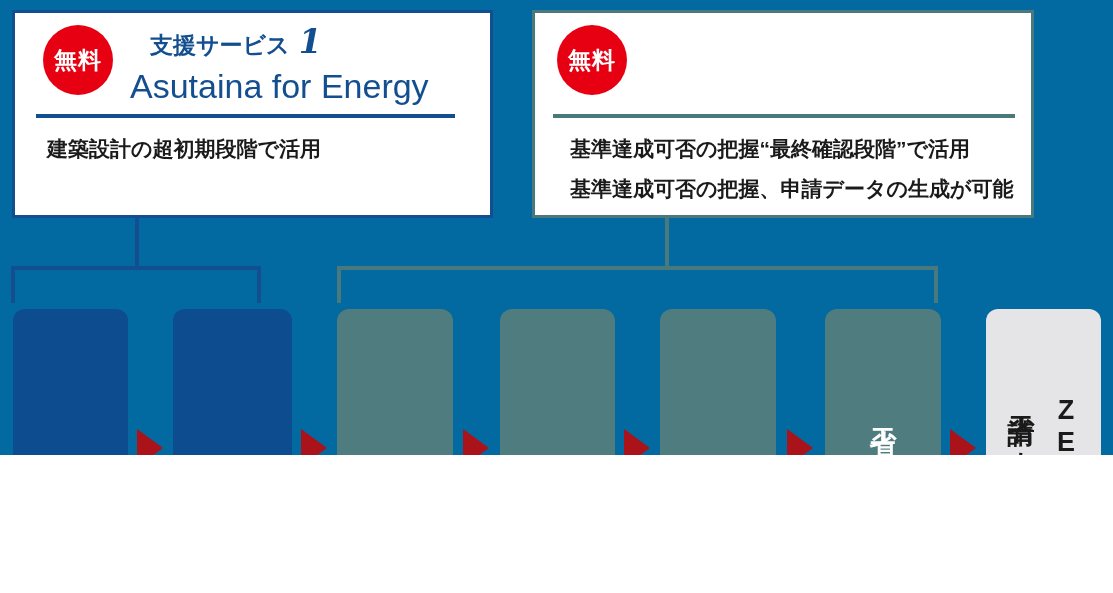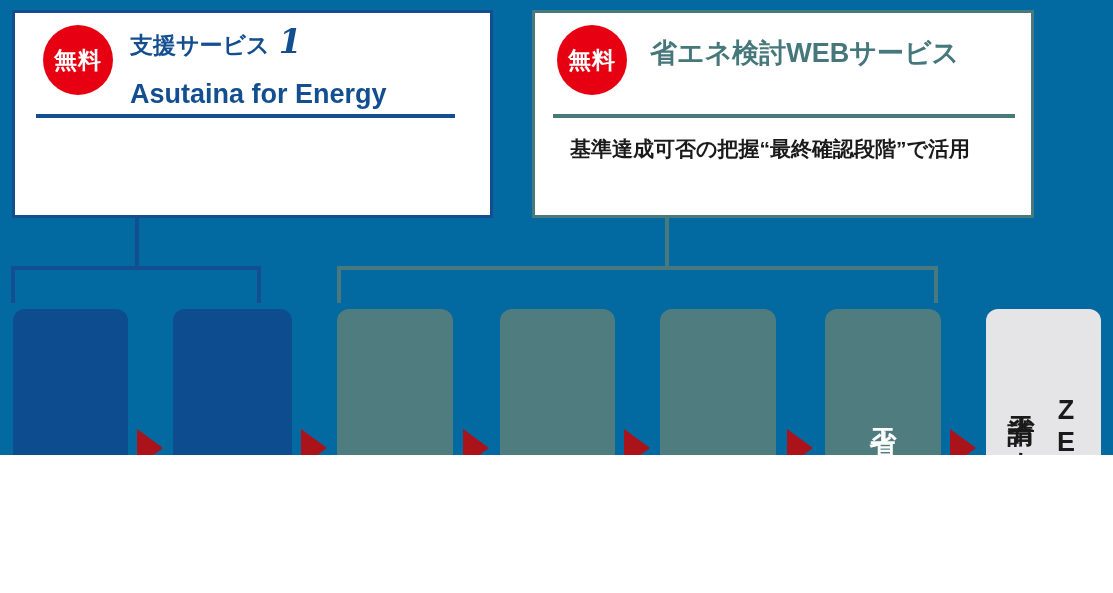--- a/index.html
+++ b/index.html
@@ -13,23 +13,23 @@
 
   .badge { position:absolute; width:70px; height:70px; border-radius:50%; background:#e60012;
            color:#fff; font-size:23px; font-weight:700; letter-spacing:1px;
            display:flex; align-items:center; justify-content:center; }
   .card1 .badge { left:28px; top:12px; }
   .card2 .badge { left:22px; top:12px; }
 
   .head { position:absolute; left:115px; top:8px; line-height:1.25; }
   .card1 .head { color:#134f90; }
   .card2 .head { color:#45777b; }
-  .title-line { font-size:23px; font-weight:700; }
+  .title-line { font-size:23px; font-weight:700;margin-left:20px; }
   .num { font-style:italic; font-weight:700; font-size:33px; font-family:"DejaVu Serif",serif; margin-left:9px; }
-  .svc-name { font-size:27px; font-weight:700; margin-top:16px; }
+  .svc-name { font-size:34px; font-weight:400; margin-top:3px; }
 
   .divider { position:absolute; top:101px; height:4px; }
   .card1 .divider { left:21px; width:419px; background:#134f90; }
   .card2 .divider { left:18px; width:462px; background:#4a797d; }
 
   .cbody { position:absolute; top:122px; font-size:21px; font-weight:700; color:#1a1a1a; }
   .card1 .cbody { left:32px; }
   .card2 .cbody { left:35px; }
   .cbody p { margin:0; }
   .cbody p + p { margin-top:12px; }
@@ -83,31 +83,32 @@
 <div class="canvas">
 
   <div class="card card1">
     <div class="badge">無料</div>
     <div class="head">
       <div class="title-line"><span>支援サービス</span><span class="num">1</span></div>
       <div class="svc-name">Asutaina for Energy</div>
     </div>
     <div class="divider"></div>
     <div class="cbody">
+      <p>建築設計の超初期段階で活用</p>
     </div>
   </div>
 
   <div class="card card2">
     <div class="badge">無料</div>
     <div class="head">
-      <div class="svc-name">省エネ検討WEBサービス</div>
     </div>
     <div class="divider"></div>
     <div class="cbody">
       <p>基準達成可否の把握“最終確認段階”で活用</p>
+      <p>基準達成可否の把握、申請データの生成が可能</p>
     </div>
   </div>
 
   <div class="conn c-blue" id="b-stem"></div>
   <div class="conn c-blue" id="b-bar"></div>
   <div class="conn c-blue" id="b-left"></div>
   <div class="conn c-blue" id="b-right"></div>
 
   <div class="conn c-teal" id="t-stem"></div>
   <div class="conn c-teal" id="t-bar"></div>

